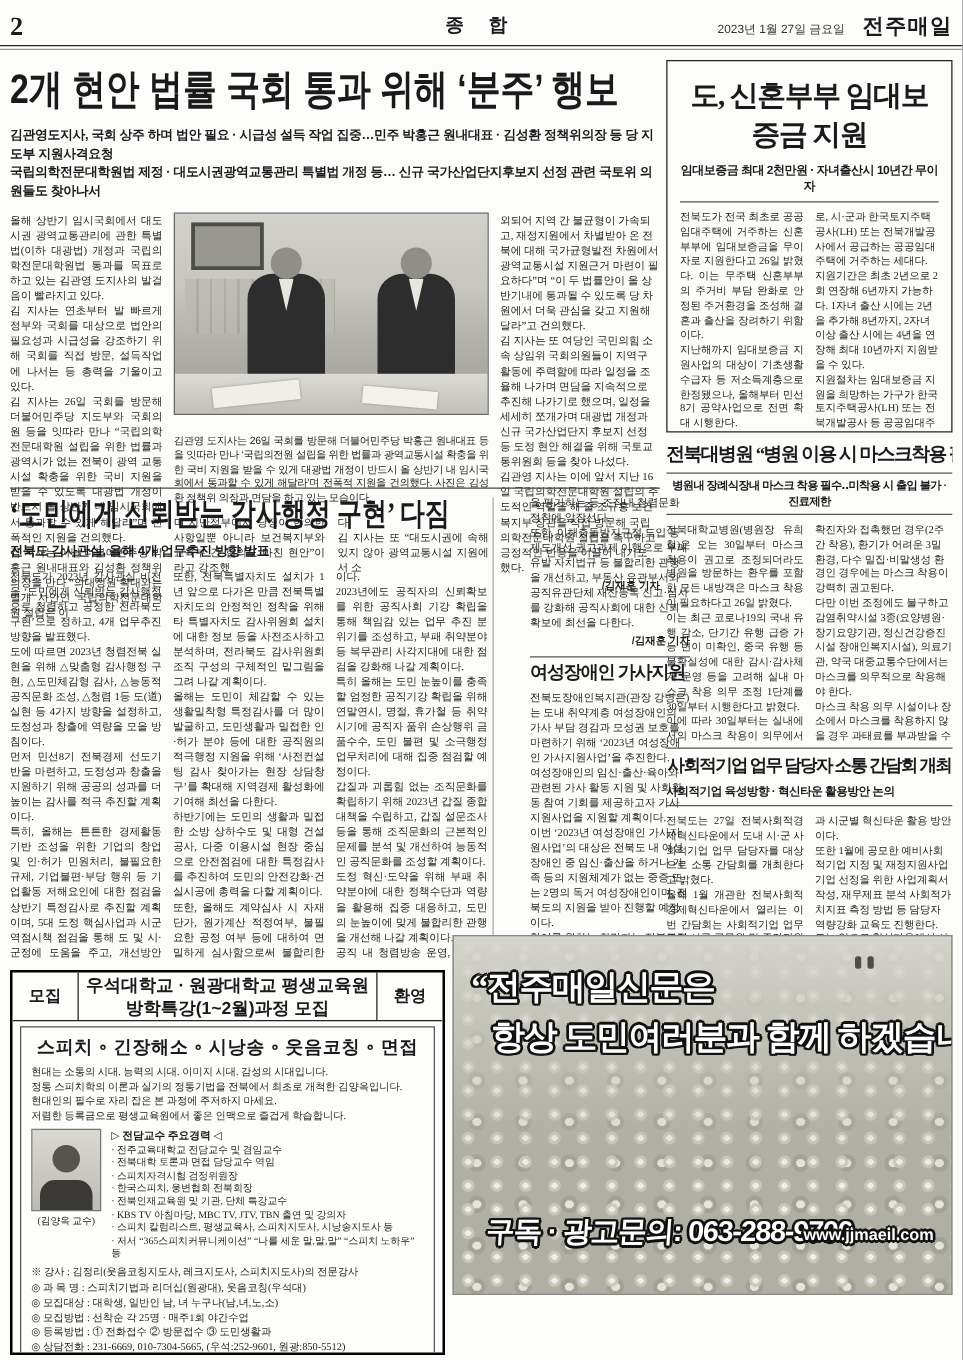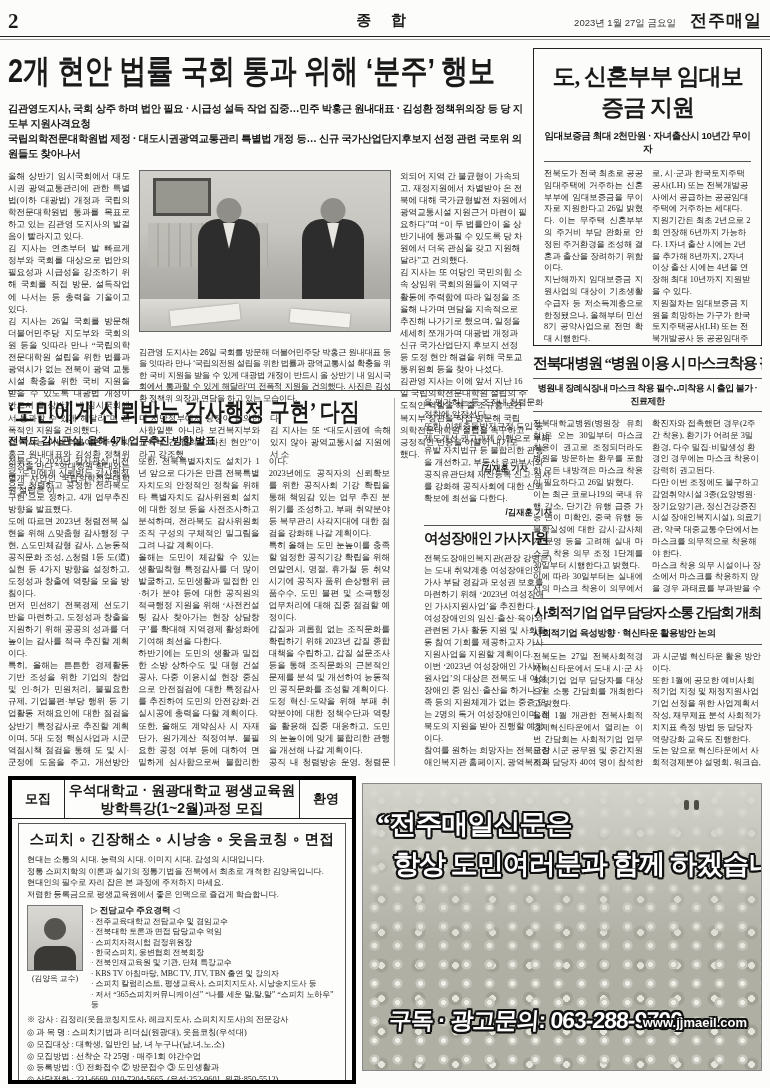--- a/index.html
+++ b/index.html
@@ -73,41 +73,41 @@
   .women-rule{border-top:1px solid #555;margin:7px 0 6px;}
   .women-headline{font-size:14.5px;font-weight:bold;letter-spacing:-1px;text-align:center;margin:2px 0 7px;white-space:nowrap;}
 
   
   .social{position:absolute;left:533px;top:602px;width:229px;height:166px;overflow:hidden;}
   .sep-side{position:absolute;left:533px;top:598px;width:229px;border-top:1px solid #555;}
   .soc-headline{font-size:14px;font-weight:bold;letter-spacing:-1.3px;white-space:nowrap;text-align:center;margin:2px 0 5px;}
   .soc-sub{font-weight:bold;font-size:9.3px;letter-spacing:-.4px;border-bottom:1px solid #555;padding-bottom:4px;margin-bottom:6px;}
 
   
-  .adl{position:absolute;left:8px;top:776px;width:348px;height:308px;border:4px solid #000000;box-sizing:border-box;background:#fdfdfb;overflow:hidden;}
+  .adl{position:absolute;left:8px;top:776px;width:348px;height:308px;border:2px solid #000000;box-sizing:border-box;background:#fdfdfb;overflow:hidden;}
   .adl-head{display:flex;border-bottom:1px solid #222;align-items:stretch;}
   .adl-badge{width:52px;display:flex;align-items:center;justify-content:center;font-weight:bold;font-size:13px;}
   .adl-badge.l{border-right:1px solid #222;}
   .adl-badge.r{border-left:1px solid #222;}
   .adl-title{flex:1;text-align:center;font-weight:800;font-size:14px;line-height:18px;padding:1px 0;}
   .adl-inner{margin:4px 6px;border:1px solid #555;padding:4px 8px;}
   .course-title{font-size:14.5px;font-weight:bold;text-align:center;letter-spacing:.5px;margin:2px 0 5px;}
   .intro{font-size:8.2px;line-height:11.6px;}
   .prof-row{display:flex;gap:8px;margin-top:5px;}
   .prof-photo{width:54px;height:64px;background:linear-gradient(#d9d8d2,#bcbbb5);border:1px solid #777;position:relative;overflow:hidden;}
   .prof-photo::before{content:"";position:absolute;top:12px;left:50%;transform:translateX(-50%);width:22px;height:22px;border-radius:50%;background:#55544f;}
   .prof-photo::after{content:"";position:absolute;bottom:-4px;left:50%;transform:translateX(-50%);width:42px;height:28px;border-radius:12px 12px 0 0;background:#3a3935;}
   .prof-cap{font-size:7.8px;text-align:center;margin-top:2px;}
   .creds{flex:1;font-size:7.9px;line-height:10.4px;}
   .creds-title{font-weight:bold;font-size:8.6px;margin-bottom:1px;}
   .note{font-size:8.2px;margin-top:4px;}
   .info{font-size:8.3px;line-height:11.6px;margin-top:2px;}
 
   
-  .adr{position:absolute;left:362px;top:783px;width:400px;height:288px;border:1px solid #888;box-sizing:border-box;overflow:hidden;
+  .adr{position:absolute;left:362px;top:748px;width:400px;height:288px;border:1px solid #888;box-sizing:border-box;overflow:hidden;
        background:
         linear-gradient(to bottom, rgba(214,213,206,.95) 0%, rgba(203,202,194,.6) 30%, rgba(185,184,174,.15) 55%, rgba(0,0,0,0) 70%),
         radial-gradient(circle, #f0efe7 0 2.5px, #c9c8be 2.5px 4.5px, rgba(0,0,0,0) 5.5px),
         radial-gradient(circle, #e6e5db 0 3.5px, #a2a196 3.5px 6.5px, rgba(0,0,0,0) 7.5px),
         #b0afa4;
        background-size:auto,23px 19px,37px 33px,auto;}
   .adr-fig{position:absolute;width:5px;height:10px;background:#4e4e49;border-radius:2px;top:16px;}
   .f1{right:72px;} .f2{right:62px;}
   .outline{color:#fff;font-weight:900;
      text-shadow:-1.6px -1.6px 0 #111,1.6px -1.6px 0 #111,-1.6px 1.6px 0 #111,1.6px 1.6px 0 #111,0 2.2px 0 #111,0 -2.2px 0 #111,2.2px 0 0 #111,-2.2px 0 0 #111;}

